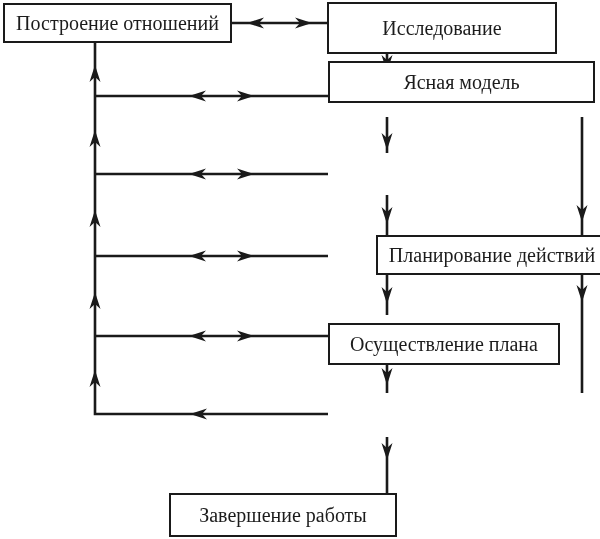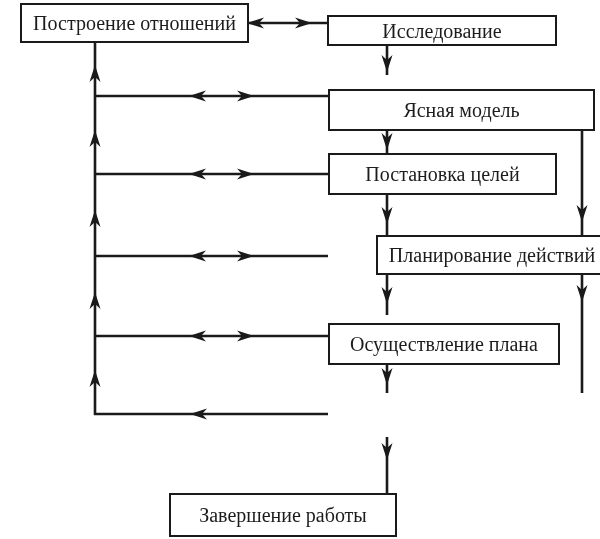--- a/index.html
+++ b/index.html
@@ -124,27 +124,26 @@
     </g>
 
     <g>
       <line x1="95" y1="336" x2="328" y2="336"></line>
       <polygon points="189,336 206,330.5 201,336 206,341.5"></polygon>
       <polygon points="254,336 237,330.5 242,336 237,341.5"></polygon>
     </g>
 
   </svg>
 
-  <div class="node" style="left:20px; top:3px; width:229px; height:40px;">Построение отношений</div>
+  <div class="node" style="left:3px; top:3px; width:229px; height:40px;">Построение отношений</div>
 
-  <div class="node" style="left:327px; top:15px; width:230px; height:31px;">Исследование</div>
+  <div class="node" style="left:327px; top:2px; width:230px; height:52px;">Исследование</div>
 
-  <div class="node" style="left:328px; top:89px; width:267px; height:42px;">Ясная модель</div>
+  <div class="node" style="left:328px; top:61px; width:267px; height:42px;">Ясная модель</div>
 
-  <div class="node" style="left:328px; top:153px; width:229px; height:42px;">Постановка целей</div>
 
   <div class="node" style="left:328px; top:235px; width:232px; height:40px;margin-left:48px;">Планирование действий</div>
 
   <div class="node" style="left:328px; top:315px; width:232px; height:42px;margin-top:8px;">Осуществление плана</div>
 
 
   <div class="node" style="left:169px; top:493px; width:228px; height:44px;">Завершение работы</div>
 
 </div>
 

